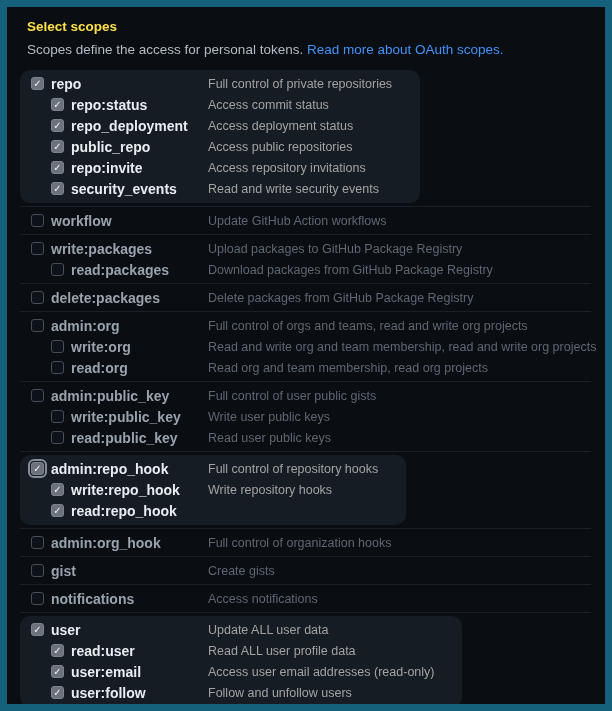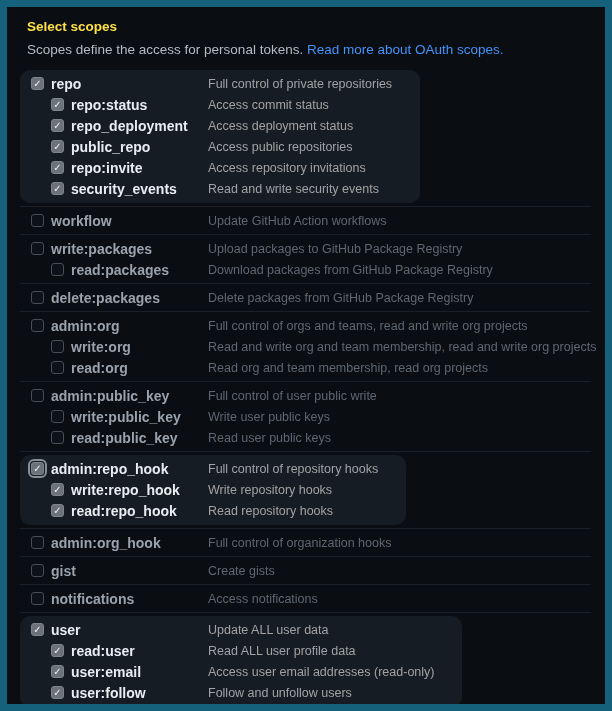--- a/index.html
+++ b/index.html
@@ -183,21 +183,21 @@
   </div>
           </div>
   </li>
         <li class="group">
     <div class="group-box">
             <div class="row">
     <div class="left">
       <span class="cb"></span>
       <label class="name">admin:public_key</label>
     </div>
-    <span class="desc">Full control of user public write</span>
+    <span class="desc">Full control of user public gists</span>
   </div>
             <div class="row sub">
     <div class="left">
       <span class="cb"></span>
       <label class="name">write:public_key</label>
     </div>
     <span class="desc">Write user public keys</span>
   </div>
             <div class="row sub">
     <div class="left">
@@ -228,21 +228,20 @@
     </div>
     <span class="desc">Write repository hooks</span>
   </div>
             <div class="row sub">
     <div class="left">
       <span class="cb checked">
                   <span class="check">✓</span>
                 </span>
       <label class="name">read:repo_hook</label>
     </div>
-    <span class="desc">Read repository hooks</span>
   </div>
           </div>
   </li>
         <li class="group">
     <div class="group-box">
             <div class="row">
     <div class="left">
       <span class="cb"></span>
       <label class="name">admin:org_hook</label>
     </div>

